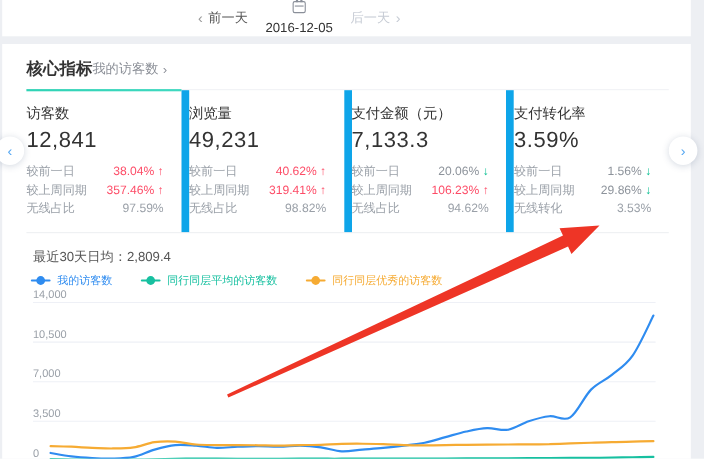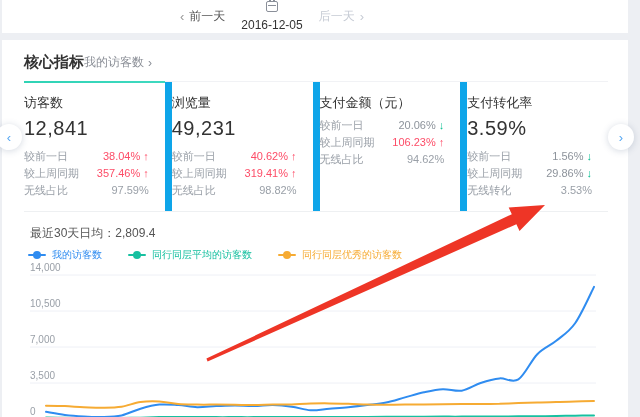--- a/index.html
+++ b/index.html
@@ -147,20 +147,21 @@
         <span class="mval up">319.41%<span class="arr up">↑</span></span>
       </div>
       <div class="mrow">
         <span class="mlabel">无线占比</span>
         <span class="mval">98.82%</span>
       </div>
     </div>
 
     <div class="card">
       <div class="card-title">支付金额（元）</div>
+      <div class="card-value">7,133.3</div>
       <div class="mrow">
         <span class="mlabel">较前一日</span>
         <span class="mval down">20.06%<span class="arr down">↓</span></span>
       </div>
       <div class="mrow">
         <span class="mlabel">较上周同期</span>
         <span class="mval up">106.23%<span class="arr up">↑</span></span>
       </div>
       <div class="mrow">
         <span class="mlabel">无线占比</span>

